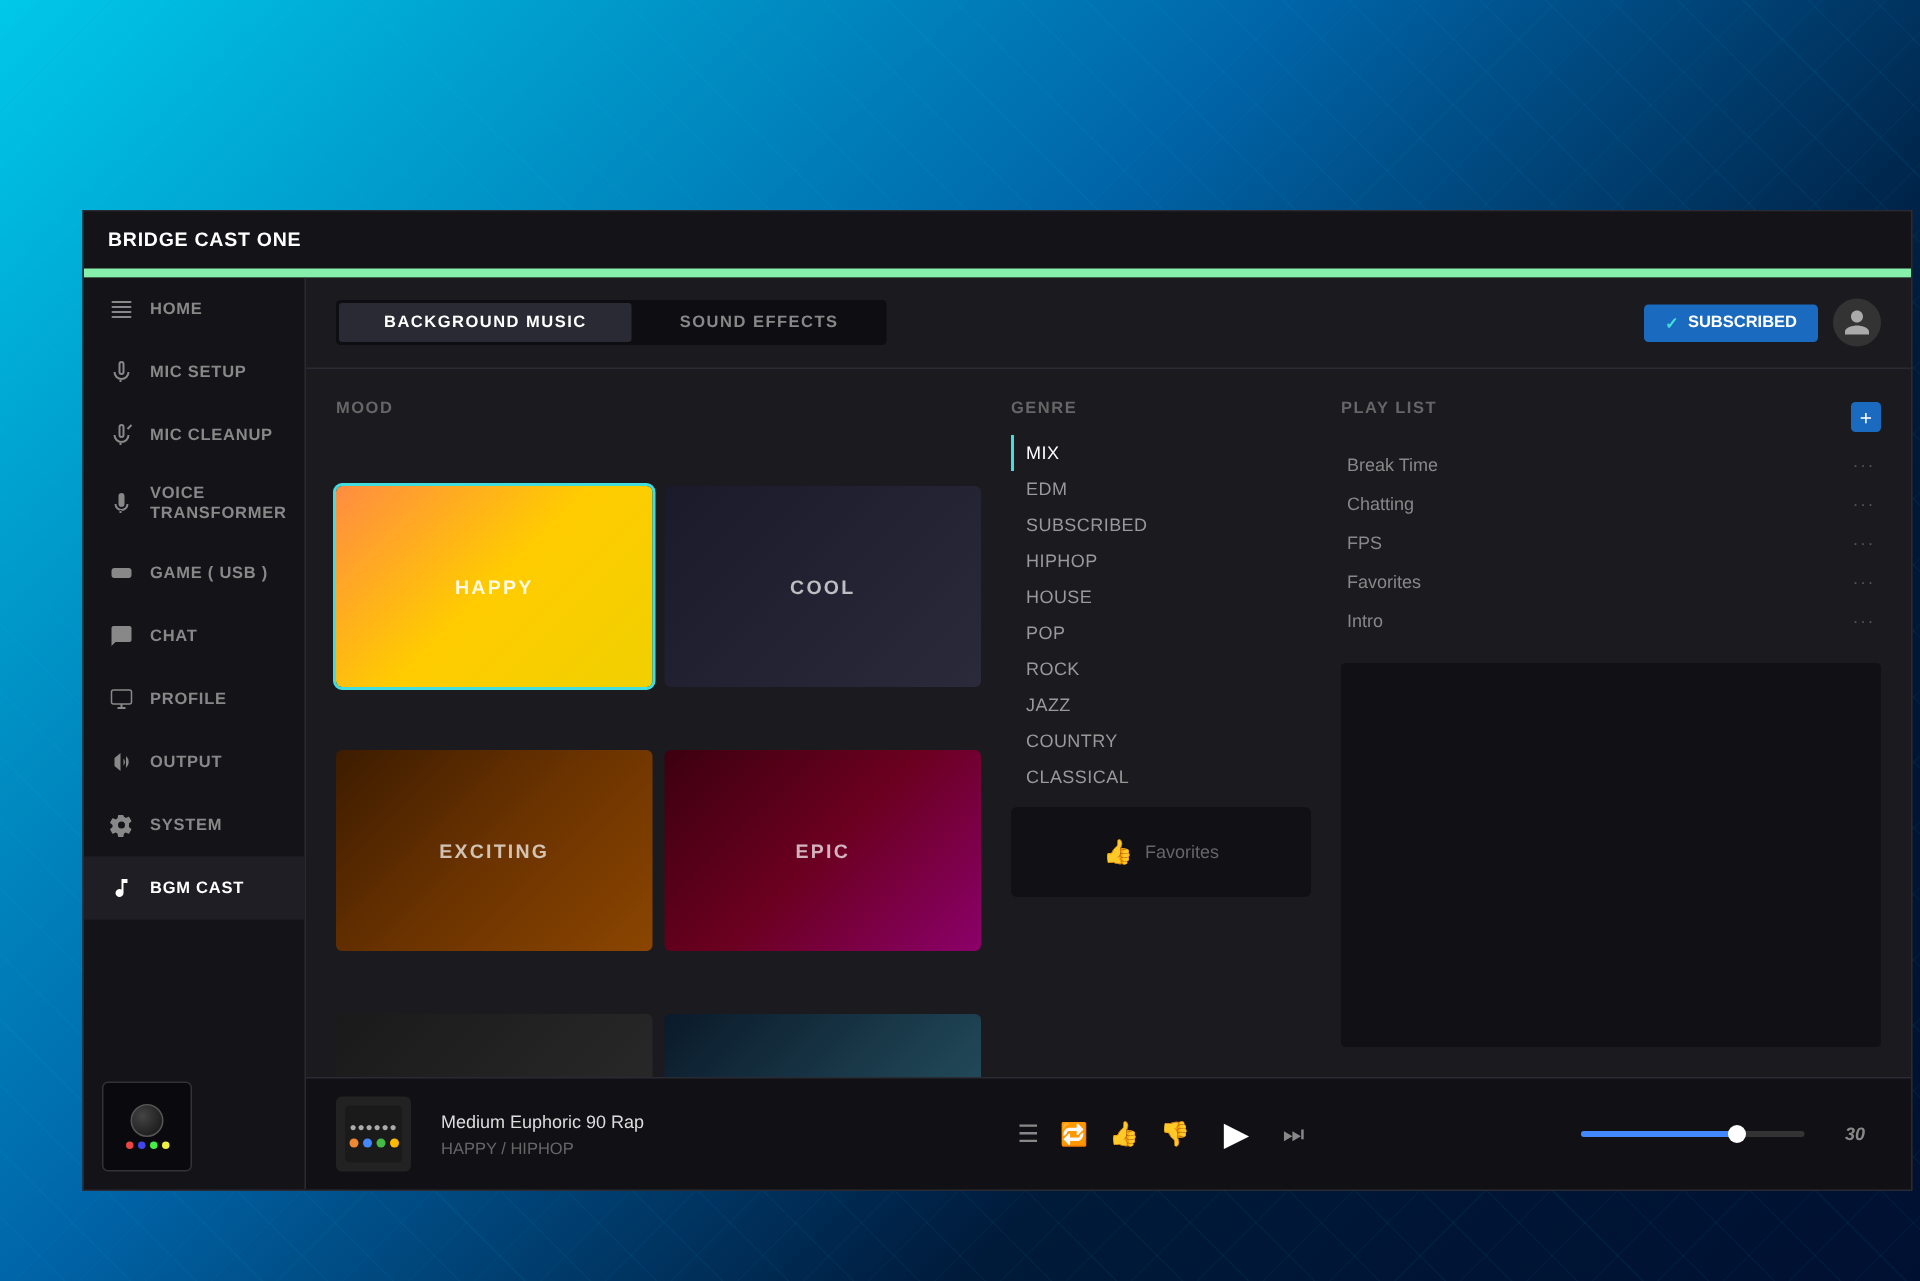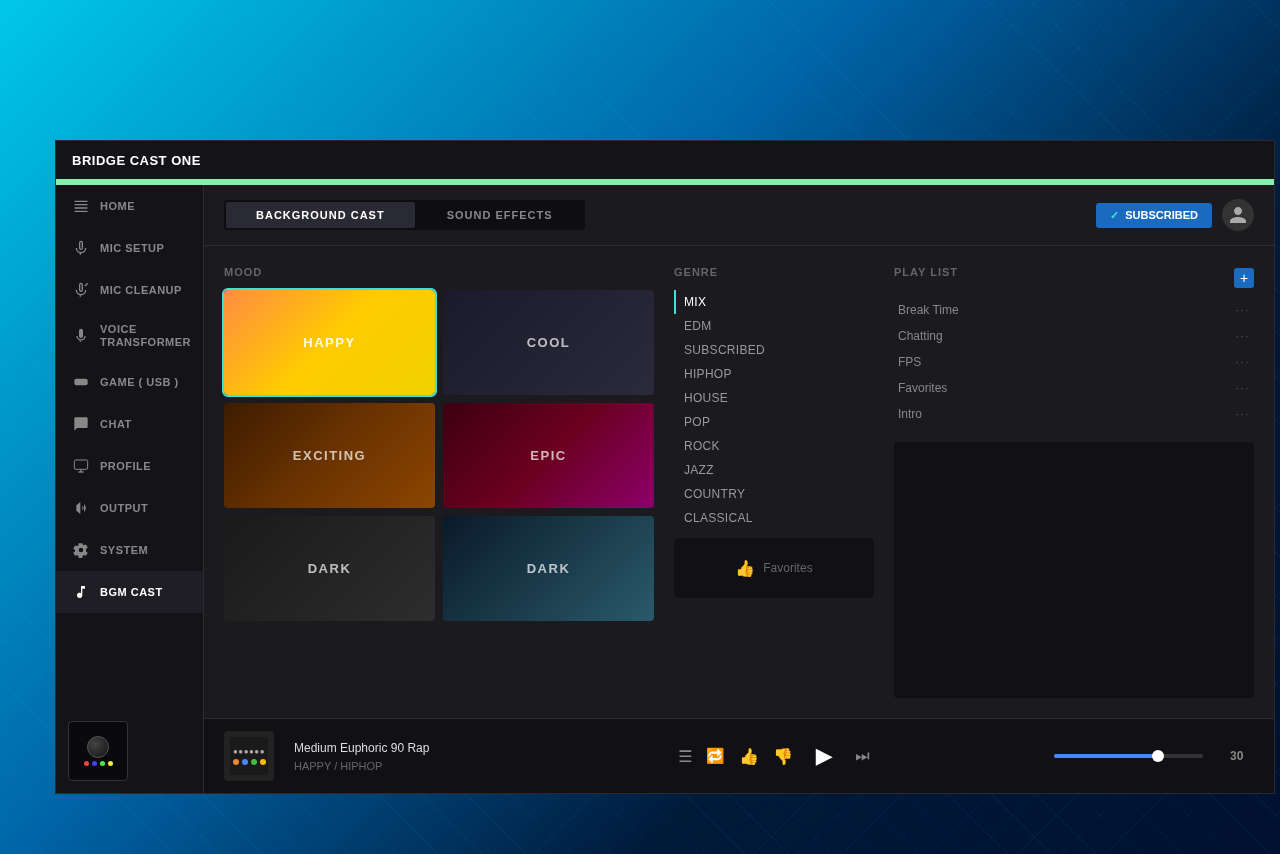--- a/index.html
+++ b/index.html
@@ -183,33 +183,34 @@
       font-weight: 600;
       letter-spacing: 1px;
       margin-bottom: 12px;
     }
     .mood-grid {
       display: grid;
       grid-template-columns: 1fr 1fr;
       gap: 8px;
     }
     .mood-card {
-      height: 105px;
+      height: 134px;
       border-radius: 4px;
       display: flex;
       align-items: center;
       justify-content: center;
       cursor: pointer;
       font-size: 13px;
       font-weight: 700;
       letter-spacing: 1.5px;
       color: rgba(255,255,255,0.7);
       position: relative;
       overflow: hidden;
       transition: opacity 0.15s;
+      margin-top: 34px;
     }
     .mood-card.selected {
       outline: 2px solid #4dd;
     }
     .mood-happy {
       background: linear-gradient(135deg, #ff8c42 0%, #ffcc00 50%, #f0d000 100%);
       color: rgba(255,255,255,0.9);
     }
     .mood-cool {
       background: linear-gradient(135deg, #1a1a2a 0%, #2a2a3a 100%);
@@ -400,20 +401,21 @@
       display: flex;
       align-items: center;
       justify-content: center;
     }
 
     .volume-control {
       display: flex;
       align-items: center;
       gap: 27px;
       flex: 0 0 200px;
+      font-style: italic;
     }
     .volume-slider {
       flex: 1;
       height: 4px;
       background: #333;
       border-radius: 2px;
       position: relative;
     }
     .volume-fill {
       height: 100%;
@@ -592,21 +594,21 @@
             <div class="device-dot" style="background:#ee4"></div>
           </div>
         </div>
       </div>
     </div>
 
     <div class="content">
 
       <div class="content-header">
         <div class="tabs">
-          <div class="tab active">BACKGROUND CAST</div>
+          <div class="tab active">BACKGROUND MUSIC</div>
           <div class="tab">SOUND EFFECTS</div>
         </div>
         <div class="header-right">
           <div class="subscribed-btn">
             <span class="check">✓</span>
             <span>SUBSCRIBED</span>
           </div>
           <div class="user-avatar">
             <svg width="20" height="20" viewBox="0 0 24 24" fill="currentColor">
               <path d="M12 12c2.7 0 4.8-2.1 4.8-4.8S14.7 2.4 12 2.4 7.2 4.5 7.2 7.2 9.3 12 12 12zm0 2.4c-3.2 0-9.6 1.6-9.6 4.8v2.4h19.2v-2.4c0-3.2-6.4-4.8-9.6-4.8z"></path>

